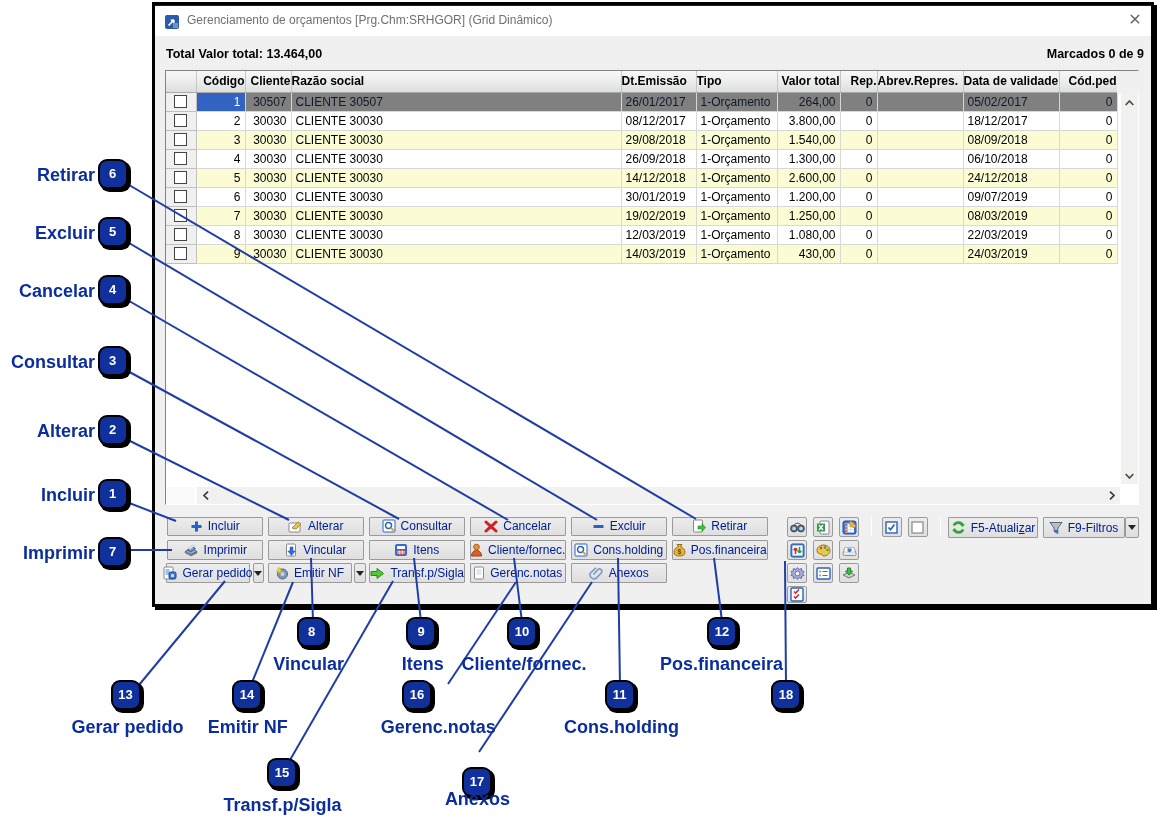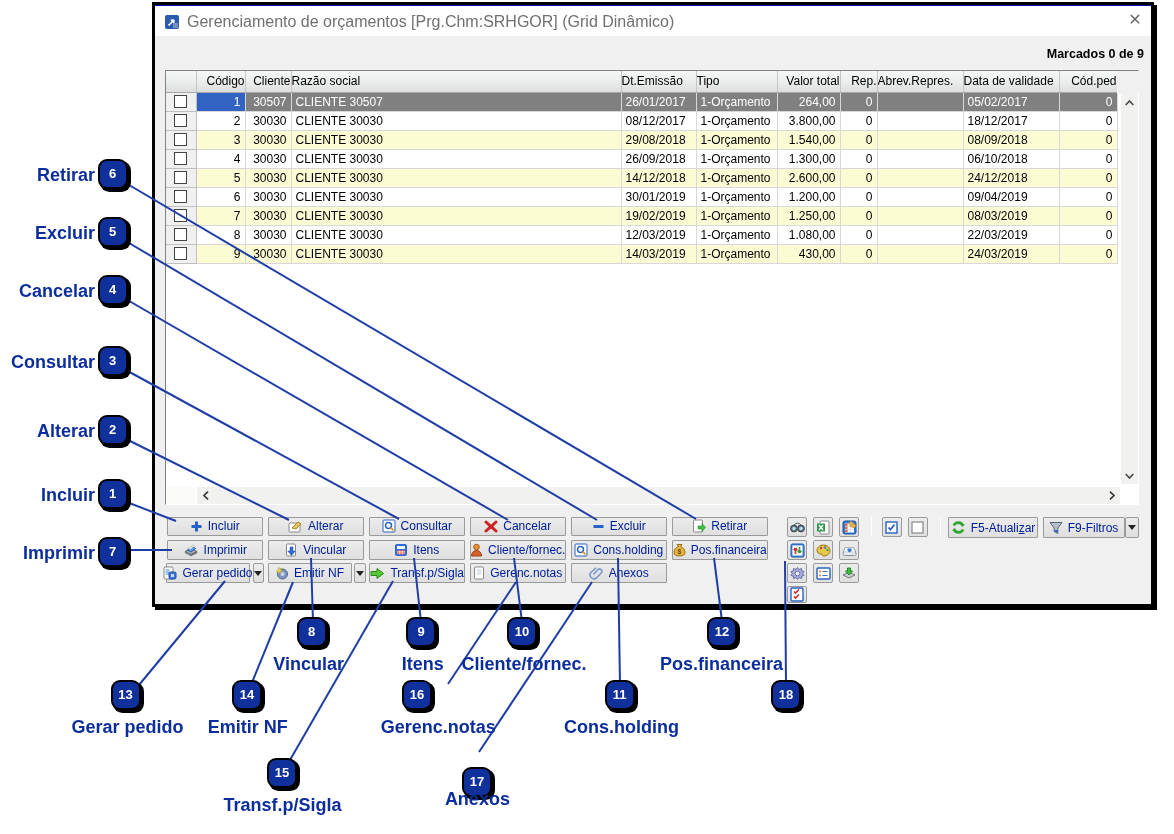--- a/index.html
+++ b/index.html
@@ -1,34 +1,34 @@
 <!DOCTYPE html>
 <html><head>
 <meta charset="utf-8">
 <style>
 * { margin:0; padding:0; box-sizing:border-box; }
 html,body { width:1174px; height:834px; background:#fff; font-family:"Liberation Sans", sans-serif; overflow:hidden; }
 #page { position:absolute; left:0; top:0; width:1174px; height:834px; background:#fff; }
 #win { position:absolute; left:152px; top:2px; width:1002px; height:605px; border:3px solid #000; box-shadow:3px 3px 0 #000; background:#F0F0F0; }
 #titlebar { position:absolute; left:0; top:0; width:996px; height:31px; background:#fff; border-top:1px solid #0012B4; }
 #titleicon { position:absolute; left:10px; top:9px; width:14px; height:14px; }
-#titletext { position:absolute; left:32px; top:7px; font-size:16px; color:#707070; }
+#titletext { position:absolute; left:32px; top:7px; font-size:12px; color:#707070; }
 #closex { position:absolute; left:971px; top:5px; width:18px; height:18px; color:#6a6a6a; font-size:16px; line-height:18px; text-align:center; }
 #totals { position:absolute; left:11px; top:42px; width:974px; font-size:12.5px; font-weight:bold; color:#000; }
 #marcados { position:absolute; right:7px; top:42px; font-size:12.5px; font-weight:bold; color:#000; }
 
 #grid { position:absolute; left:10px; top:65px; width:974px; height:435px; background:#fff; border:1px solid; border-color:#828282 #ffffff #ffffff #828282; }
 #gtable { border-collapse:collapse; table-layout:fixed; font-size:12px; }
-#gtable th { height:21px; font-weight:normal; background:linear-gradient(#f6f7f7,#e9eaea 60%,#dcdddd); border-right:1px solid #c6c6c6; border-bottom:1px solid #a8a8a8; padding:0 0; white-space:nowrap; overflow:hidden; }
+#gtable th { height:21px; font-weight:bold; background:linear-gradient(#f6f7f7,#e9eaea 60%,#dcdddd); border-right:1px solid #c6c6c6; border-bottom:1px solid #a8a8a8; padding:0 0; white-space:nowrap; overflow:hidden; }
 #gtable td { height:19px; border-right:1px solid #d8d8d8; border-bottom:1px solid #d8d8d8; padding:0 4px; white-space:nowrap; overflow:hidden; }
 #gtable td.cb { border-right:1px solid #c0c0c0; border-bottom:1px solid #c0c0c0; background:#F0F0F0; padding:0; }
 .ckb { width:13px; height:13px; background:#fff; border:1px solid #444; margin:0 auto; }
 .tr-y td { background:#FCFCD4; }
 .tr-w td { background:#ffffff; }
-.tr-sel td { background:#808080; color:#ffffff; }
+.tr-sel td { background:#808080; color:#0f172a; }
 .tr-sel td.csel { background:#3263C3; color:#fff; }
 .tr-sel td.cb { background:#F0F0F0; }
 .ar { text-align:right; }
 .al { text-align:left; }
 
 #vsb { position:absolute; left:955px; top:23px; width:17px; height:390px; background:#F1F1F0; }
 #vsbtopcap { position:absolute; left:951px; top:0; width:22px; height:23px; background:#F0F0F0; }
 #vsb .up, #vsb .dn { position:absolute; left:0; width:17px; height:17px; display:flex; align-items:center; justify-content:center; }
 #vsb .up { top:0; }
 #vsb .dn { bottom:0; }
@@ -55,20 +55,21 @@
 <div id="win">
   <div id="titlebar">
     <svg id="titleicon" viewBox="0 0 14 14">
           <rect x="0" y="0" width="14" height="14" rx="2" fill="#2A5BAD"></rect>
           <path d="M3.5 10.5 L9 5 M9 5 L5.8 5.4 M9 5 L8.6 8.2" stroke="#fff" stroke-width="1.6" fill="none"></path>
           <rect x="8" y="8" width="5" height="5" fill="#7A8FC0"></rect>
         </svg>
     <div id="titletext">Gerenciamento de orçamentos [Prg.Chm:SRHGOR] (Grid Dinâmico)</div>
     <div id="closex">✕</div>
   </div>
+  <div id="totals">Total Valor total: 13.464,00</div>
   <div id="marcados">Marcados 0 de 9</div>
   <div id="grid">
     <table id="gtable">
       <colgroup>
         <col style="width:30px">
             <col style="width:49px">
             <col style="width:46px">
             <col style="width:330px">
             <col style="width:75px">
             <col style="width:81px">
@@ -174,21 +175,21 @@
                 <div class="ckb"></div>
               </td>
               <td class="ar">6</td>
               <td class="ar">30030</td>
               <td>CLIENTE 30030</td>
               <td>30/01/2019</td>
               <td>1-Orçamento</td>
               <td class="ar">1.200,00</td>
               <td class="ar">0</td>
               <td></td>
-              <td>09/04/2019</td>
+              <td>09/07/2019</td>
               <td class="ar">0</td>
             </tr>
       <tr class="tr-y">
               <td class="cb">
                 <div class="ckb"></div>
               </td>
               <td class="ar">7</td>
               <td class="ar">30030</td>
               <td>CLIENTE 30030</td>
               <td>19/02/2019</td>

